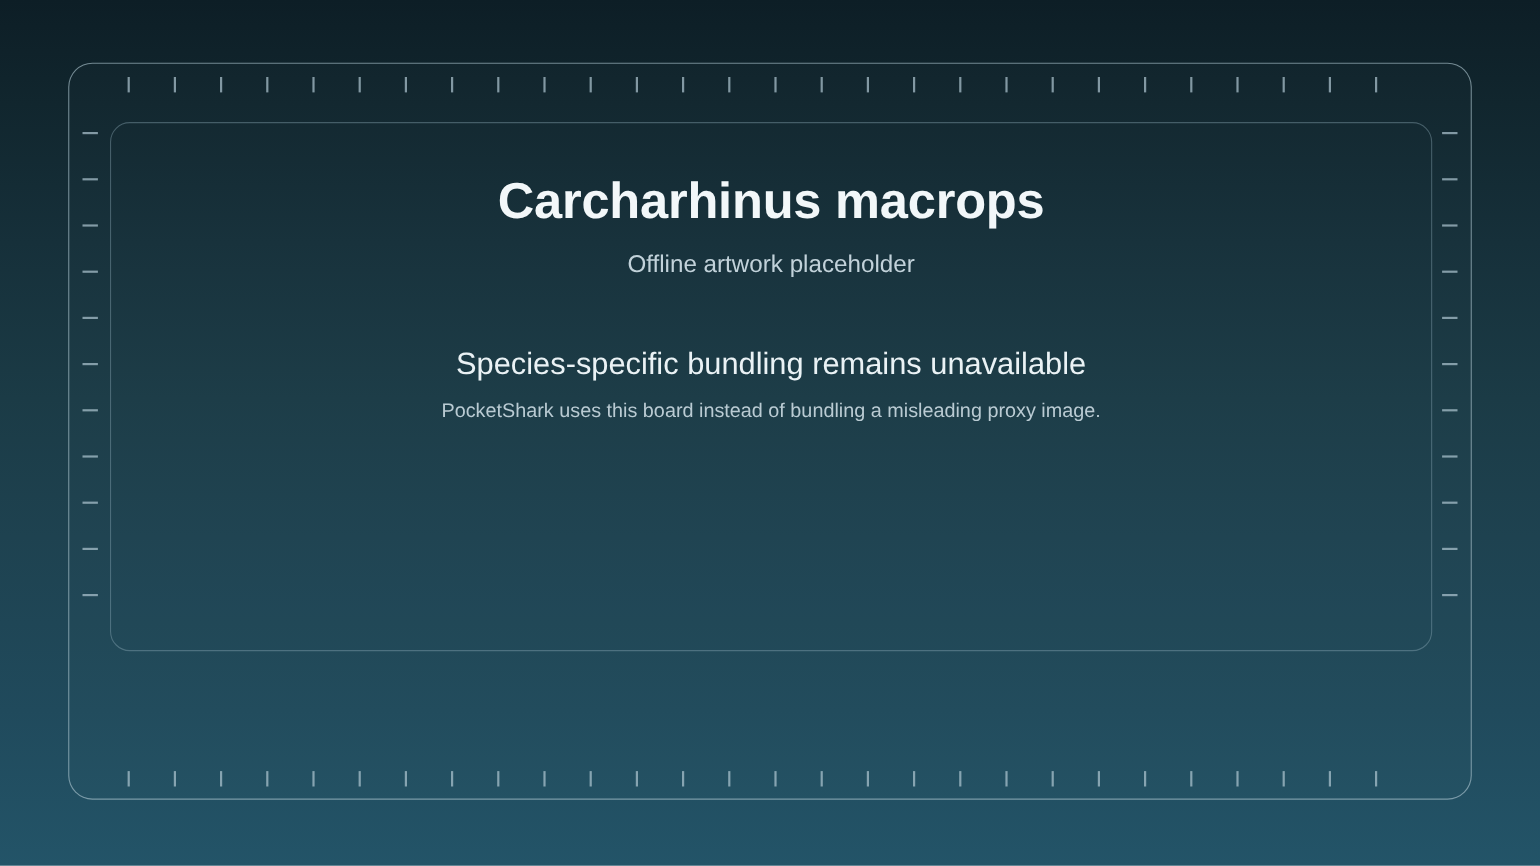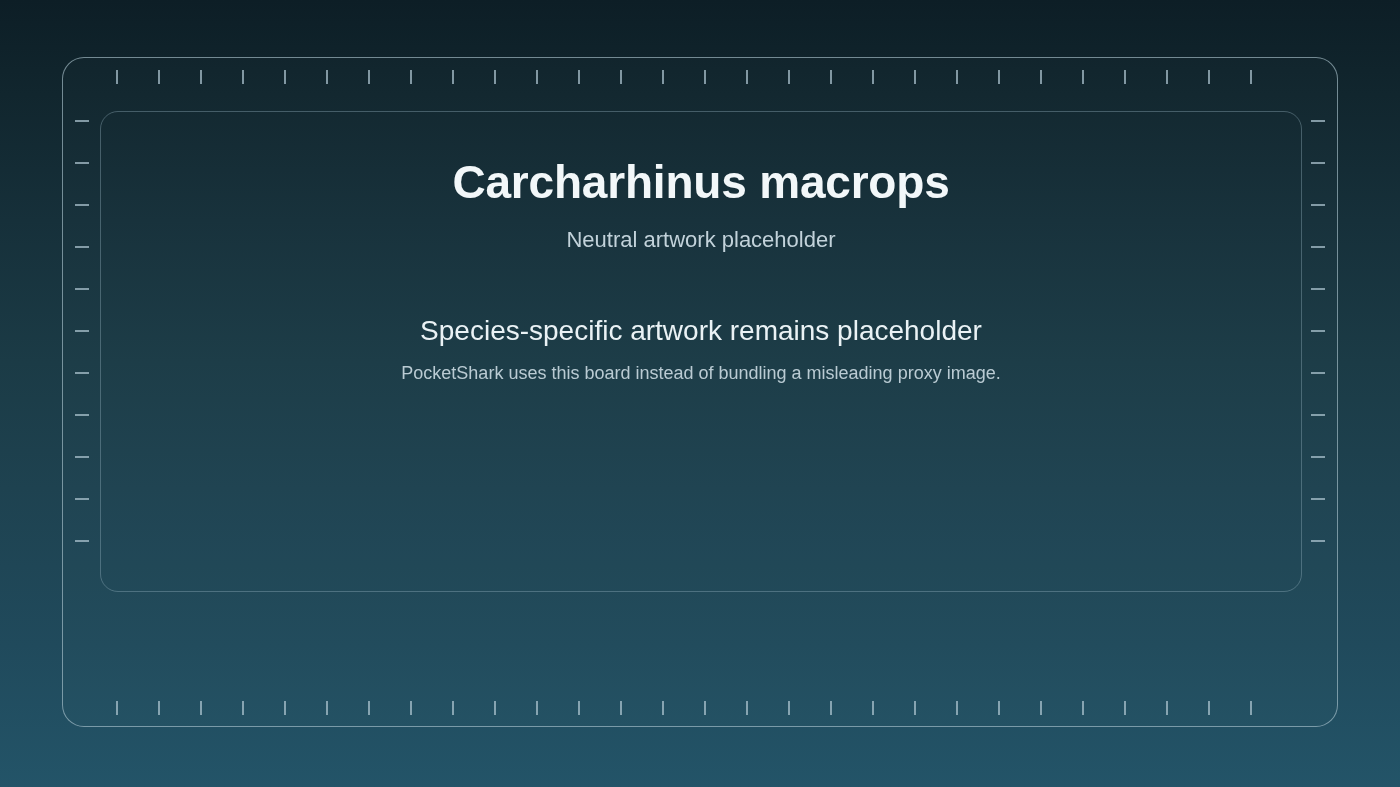--- a/index.html
+++ b/index.html
@@ -219,21 +219,21 @@
       <span class="tick" style="top: 314px;"></span>
       <span class="tick" style="top: 356px;"></span>
       <span class="tick" style="top: 398px;"></span>
       <span class="tick" style="top: 440px;"></span>
       <span class="tick" style="top: 482px;"></span>
     </div>
 
   <div class="panel">
     <div class="title">Carcharhinus macrops</div>
 
-    <div class="subtitle">Neutral artwork placeholder</div>
-
-    <div class="heading">Species-specific artwork remains placeholder</div>
+    <div class="subtitle">Offline artwork placeholder</div>
+
+    <div class="heading">Species-specific bundling remains unavailable</div>
 
     <div class="body-note">PocketShark uses this board instead of bundling a misleading proxy image.</div>
   </div>
 
 
 </div>
 
 </body></html>

